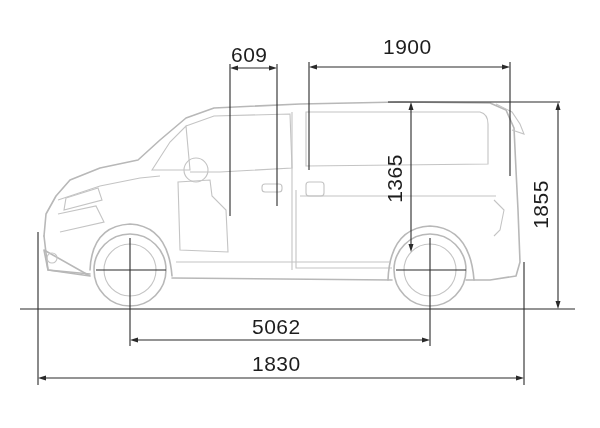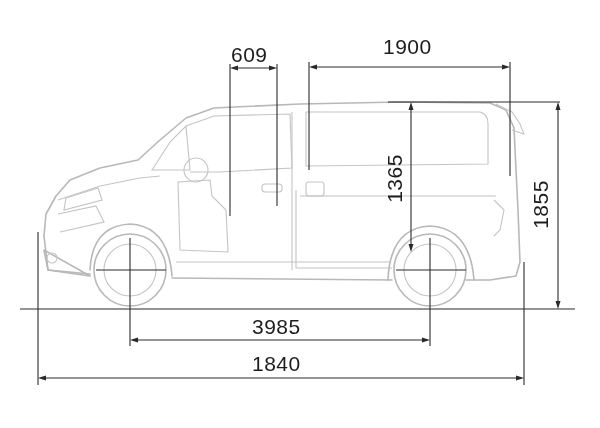--- a/index.html
+++ b/index.html
@@ -106,14 +106,14 @@
     <line class="dim" x1="558" y1="106" x2="558" y2="305"></line>
     <polygon class="arrow" points="558,102 555.5,110 560.5,110"></polygon>
     <polygon class="arrow" points="558,309 555.5,301 560.5,301"></polygon>
   </g>
 </svg>
 
 <div class="label" style="left:231px;top:44px;">609</div>
 <div class="label" style="left:383px;top:36px;">1900</div>
 <div class="label vert" style="left:370px;top:168px;">1365</div>
 <div class="label vert" style="left:516px;top:194px;">1855</div>
-<div class="label" style="left:252px;top:316px;">3985</div>
-<div class="label" style="left:252px;top:353px;">1840</div>
+<div class="label" style="left:252px;top:316px;">5062</div>
+<div class="label" style="left:252px;top:353px;">1830</div>
 
 </body></html>

